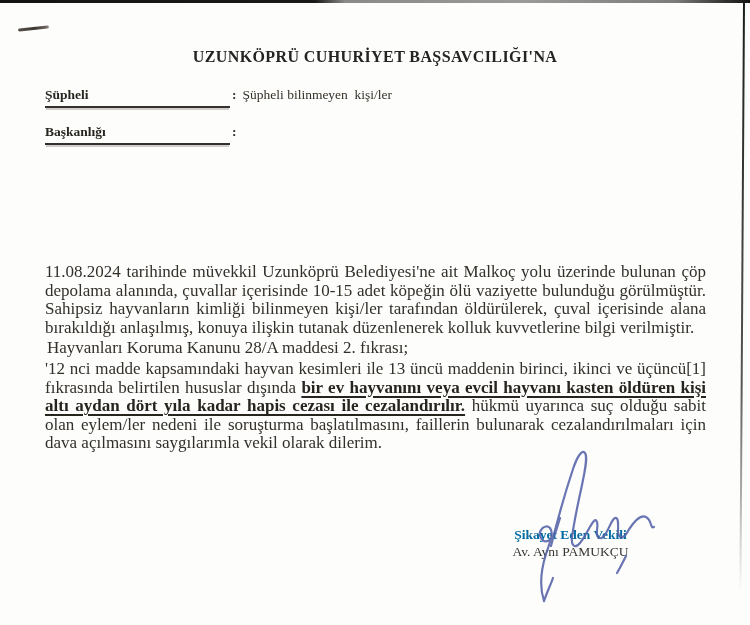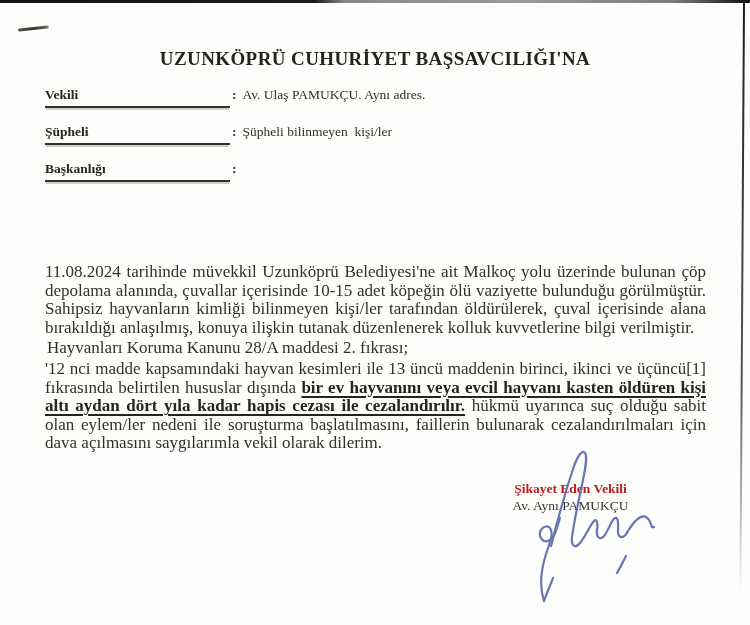--- a/index.html
+++ b/index.html
@@ -40,21 +40,21 @@
     border-radius: 2px;
     transform: rotate(-6deg);
   }
 
   
   .doc-title {
     position: absolute; top: 48px; left: 0;
     width: 100%;
     margin: 0;
     text-align: center;
-    font-size: 19px;
+    font-size: 16px;
     font-weight: bold;
     letter-spacing: 0.4px;
     color: #262421;
   }
 
   
   .fields {
     position: absolute; top: 86px; left: 45px; right: 44px;
   }
   .field-row {
@@ -103,43 +103,40 @@
   }
 
   
   .signature-block {
     position: absolute; top: 480px; left: 478px;
     width: 185px;
     text-align: center;
     font-size: 13.5px;
     line-height: 17px;
   }
-  .signature-role { font-weight: bold; color: #b91c1c; }
+  .signature-role { font-weight: bold; color: #0369a1; margin-top: 46px; }
   .signature-name { color: #3a3732; }
   .signature-svg {
     position: absolute; top: 436px; left: 423px;
     width: 248px; height: 186px;
     pointer-events: none;
   }
 </style>
 </head>
 <body>
 
 <div class="page">
 
   <div class="top-edge"></div>
   <div class="right-edge"></div>
   <div class="pen-mark"></div>
 
   <h1 class="doc-title">UZUNKÖPRÜ CUHURİYET BAŞSAVCILIĞI'NA</h1>
 
   <div class="fields">
-    <div class="field-row">
-      <span class="field-label">Vekili</span><span class="field-colon">:</span><span class="field-value">Av. Ulaş PAMUKÇU. Aynı adres.</span>
-    </div>
     <div class="field-row">
       <span class="field-label">Şüpheli</span><span class="field-colon">:</span><span class="field-value">Şüpheli bilinmeyen  kişi/ler</span>
     </div>
     <div class="field-row">
       <span class="field-label">Başkanlığı</span><span class="field-colon">:</span><span class="field-value"></span>
     </div>
   </div>
 
   <div class="body-text">
     <p class="para">11.08.2024 tarihinde müvekkil Uzunköprü Belediyesi'ne ait Malkoç yolu üzerinde bulunan çöp depolama alanında, çuvallar içerisinde 10-15 adet köpeğin ölü vaziyette bulunduğu görülmüştür. Sahipsiz hayvanların kimliği bilinmeyen kişi/ler tarafından öldürülerek, çuval içerisinde alana bırakıldığı anlaşılmış, konuya ilişkin tutanak düzenlenerek kolluk kuvvetlerine bilgi verilmiştir.</p>

